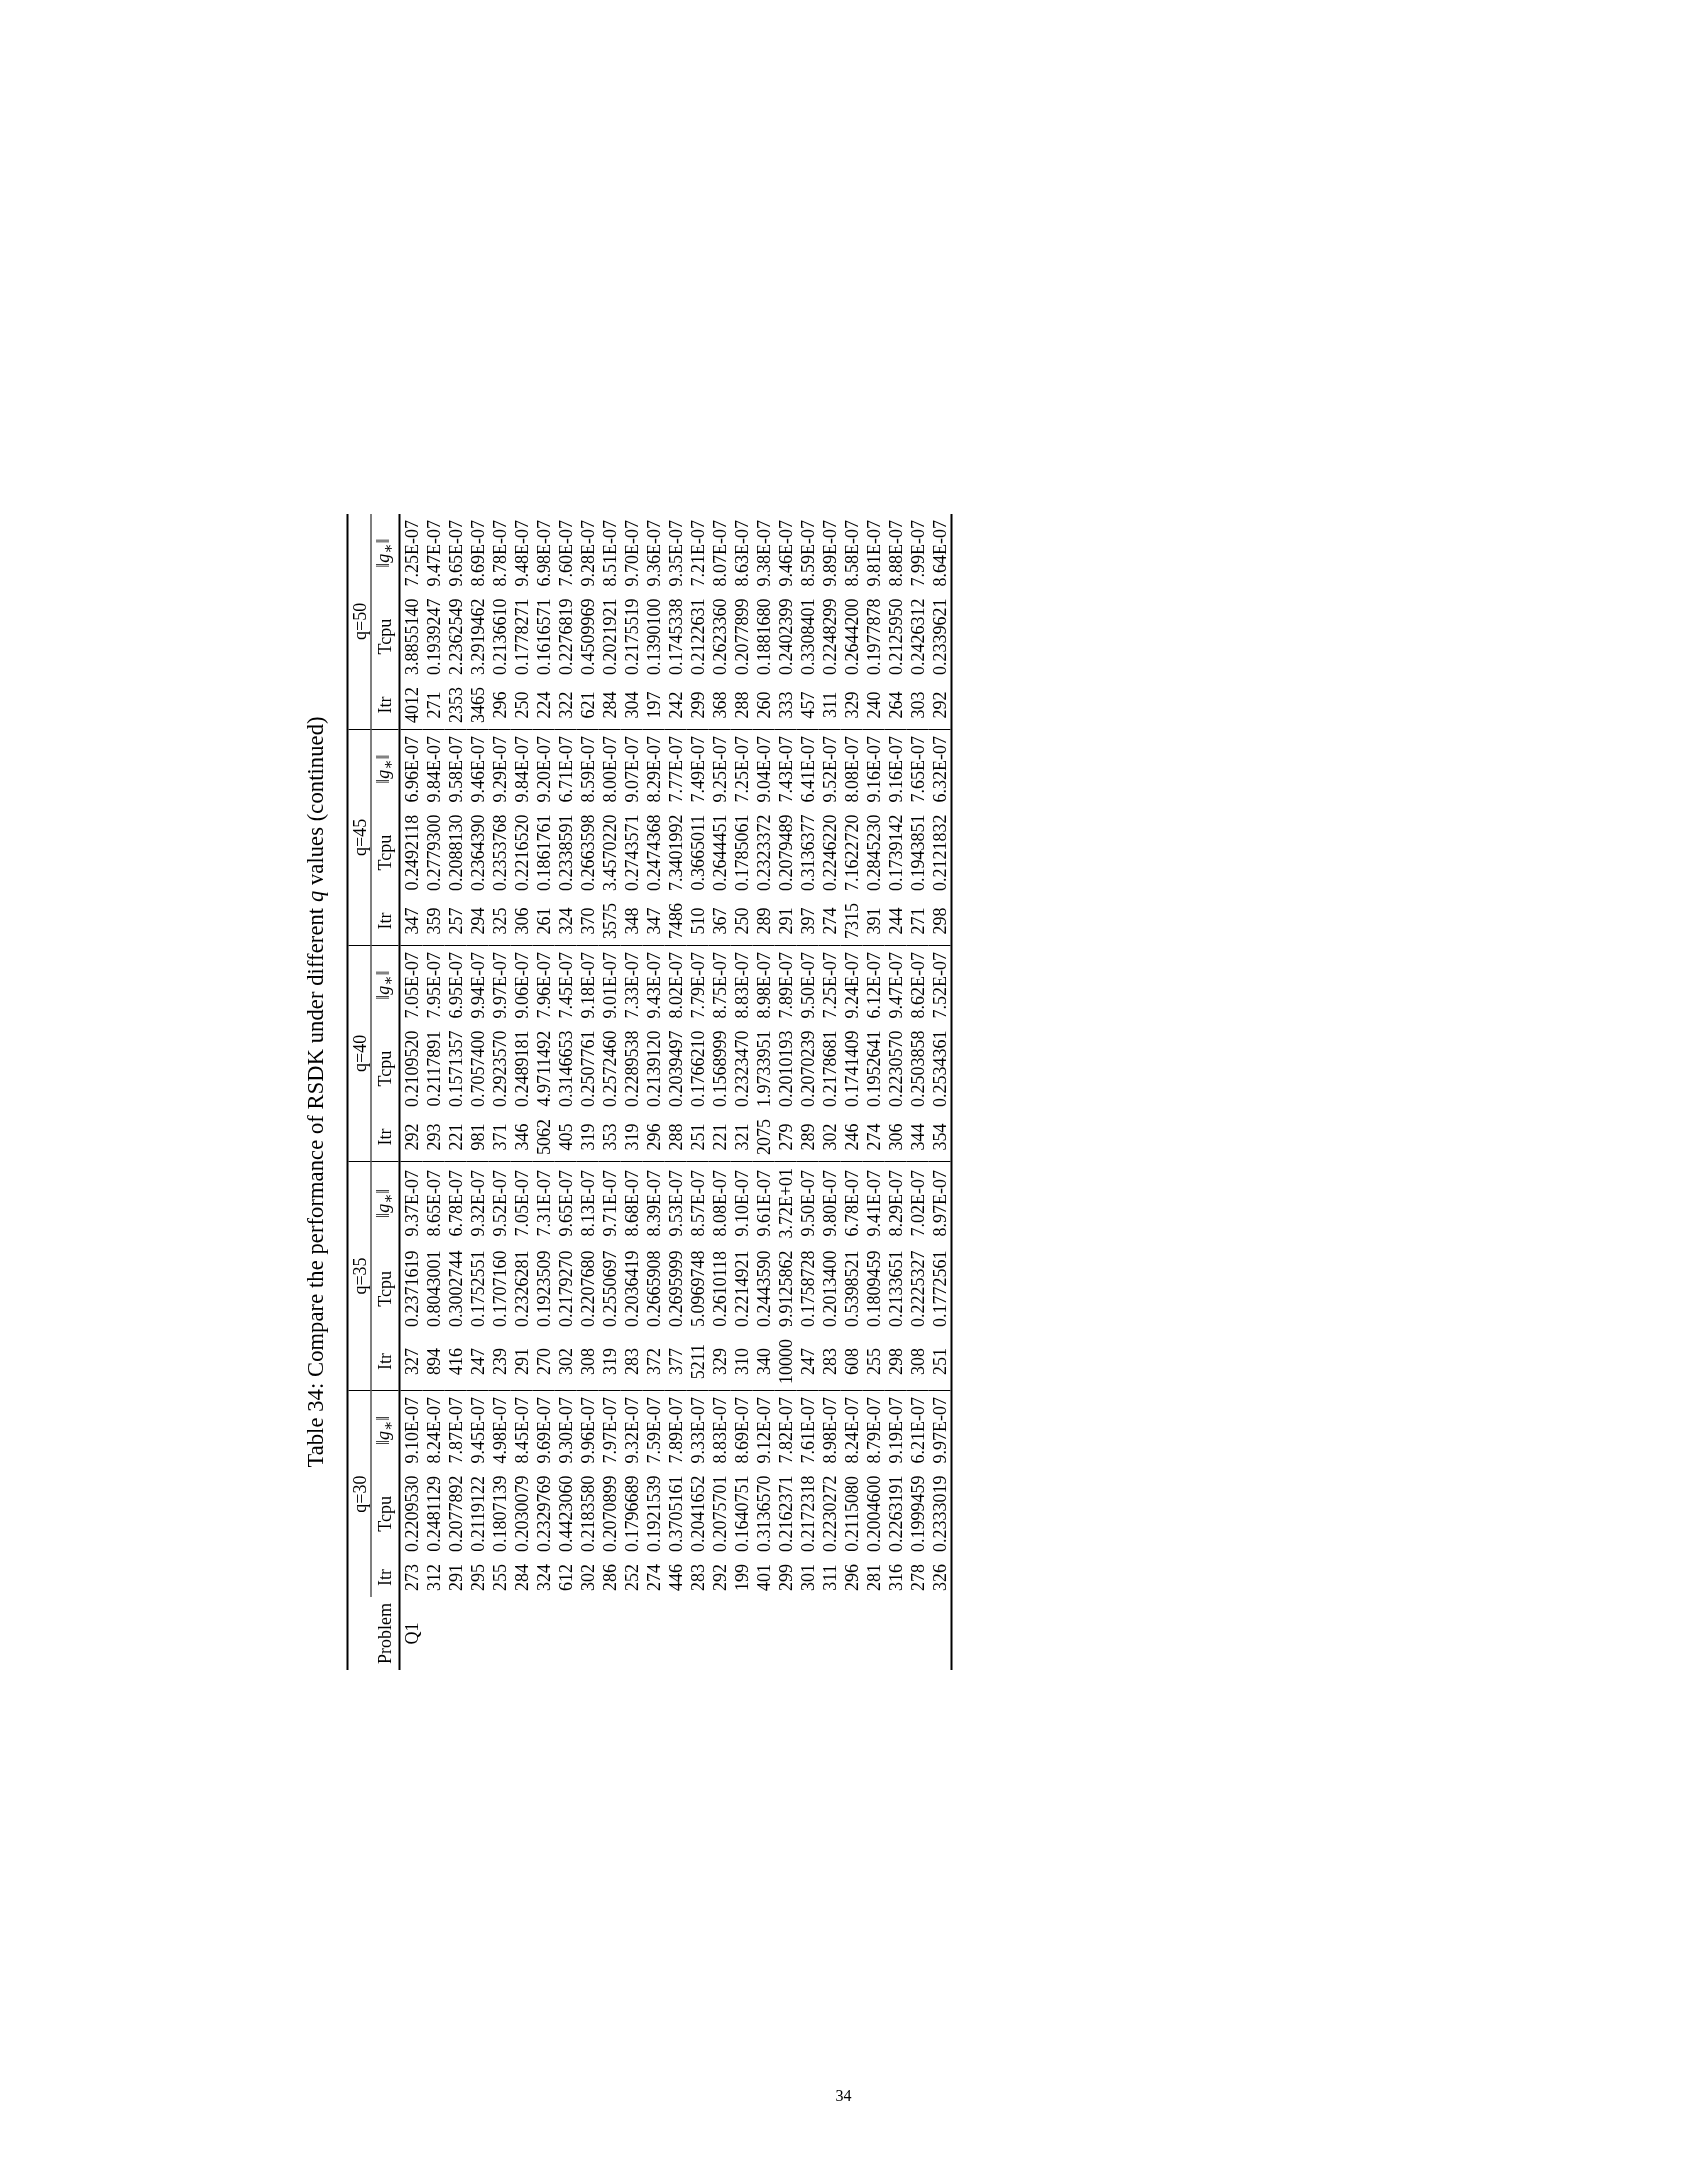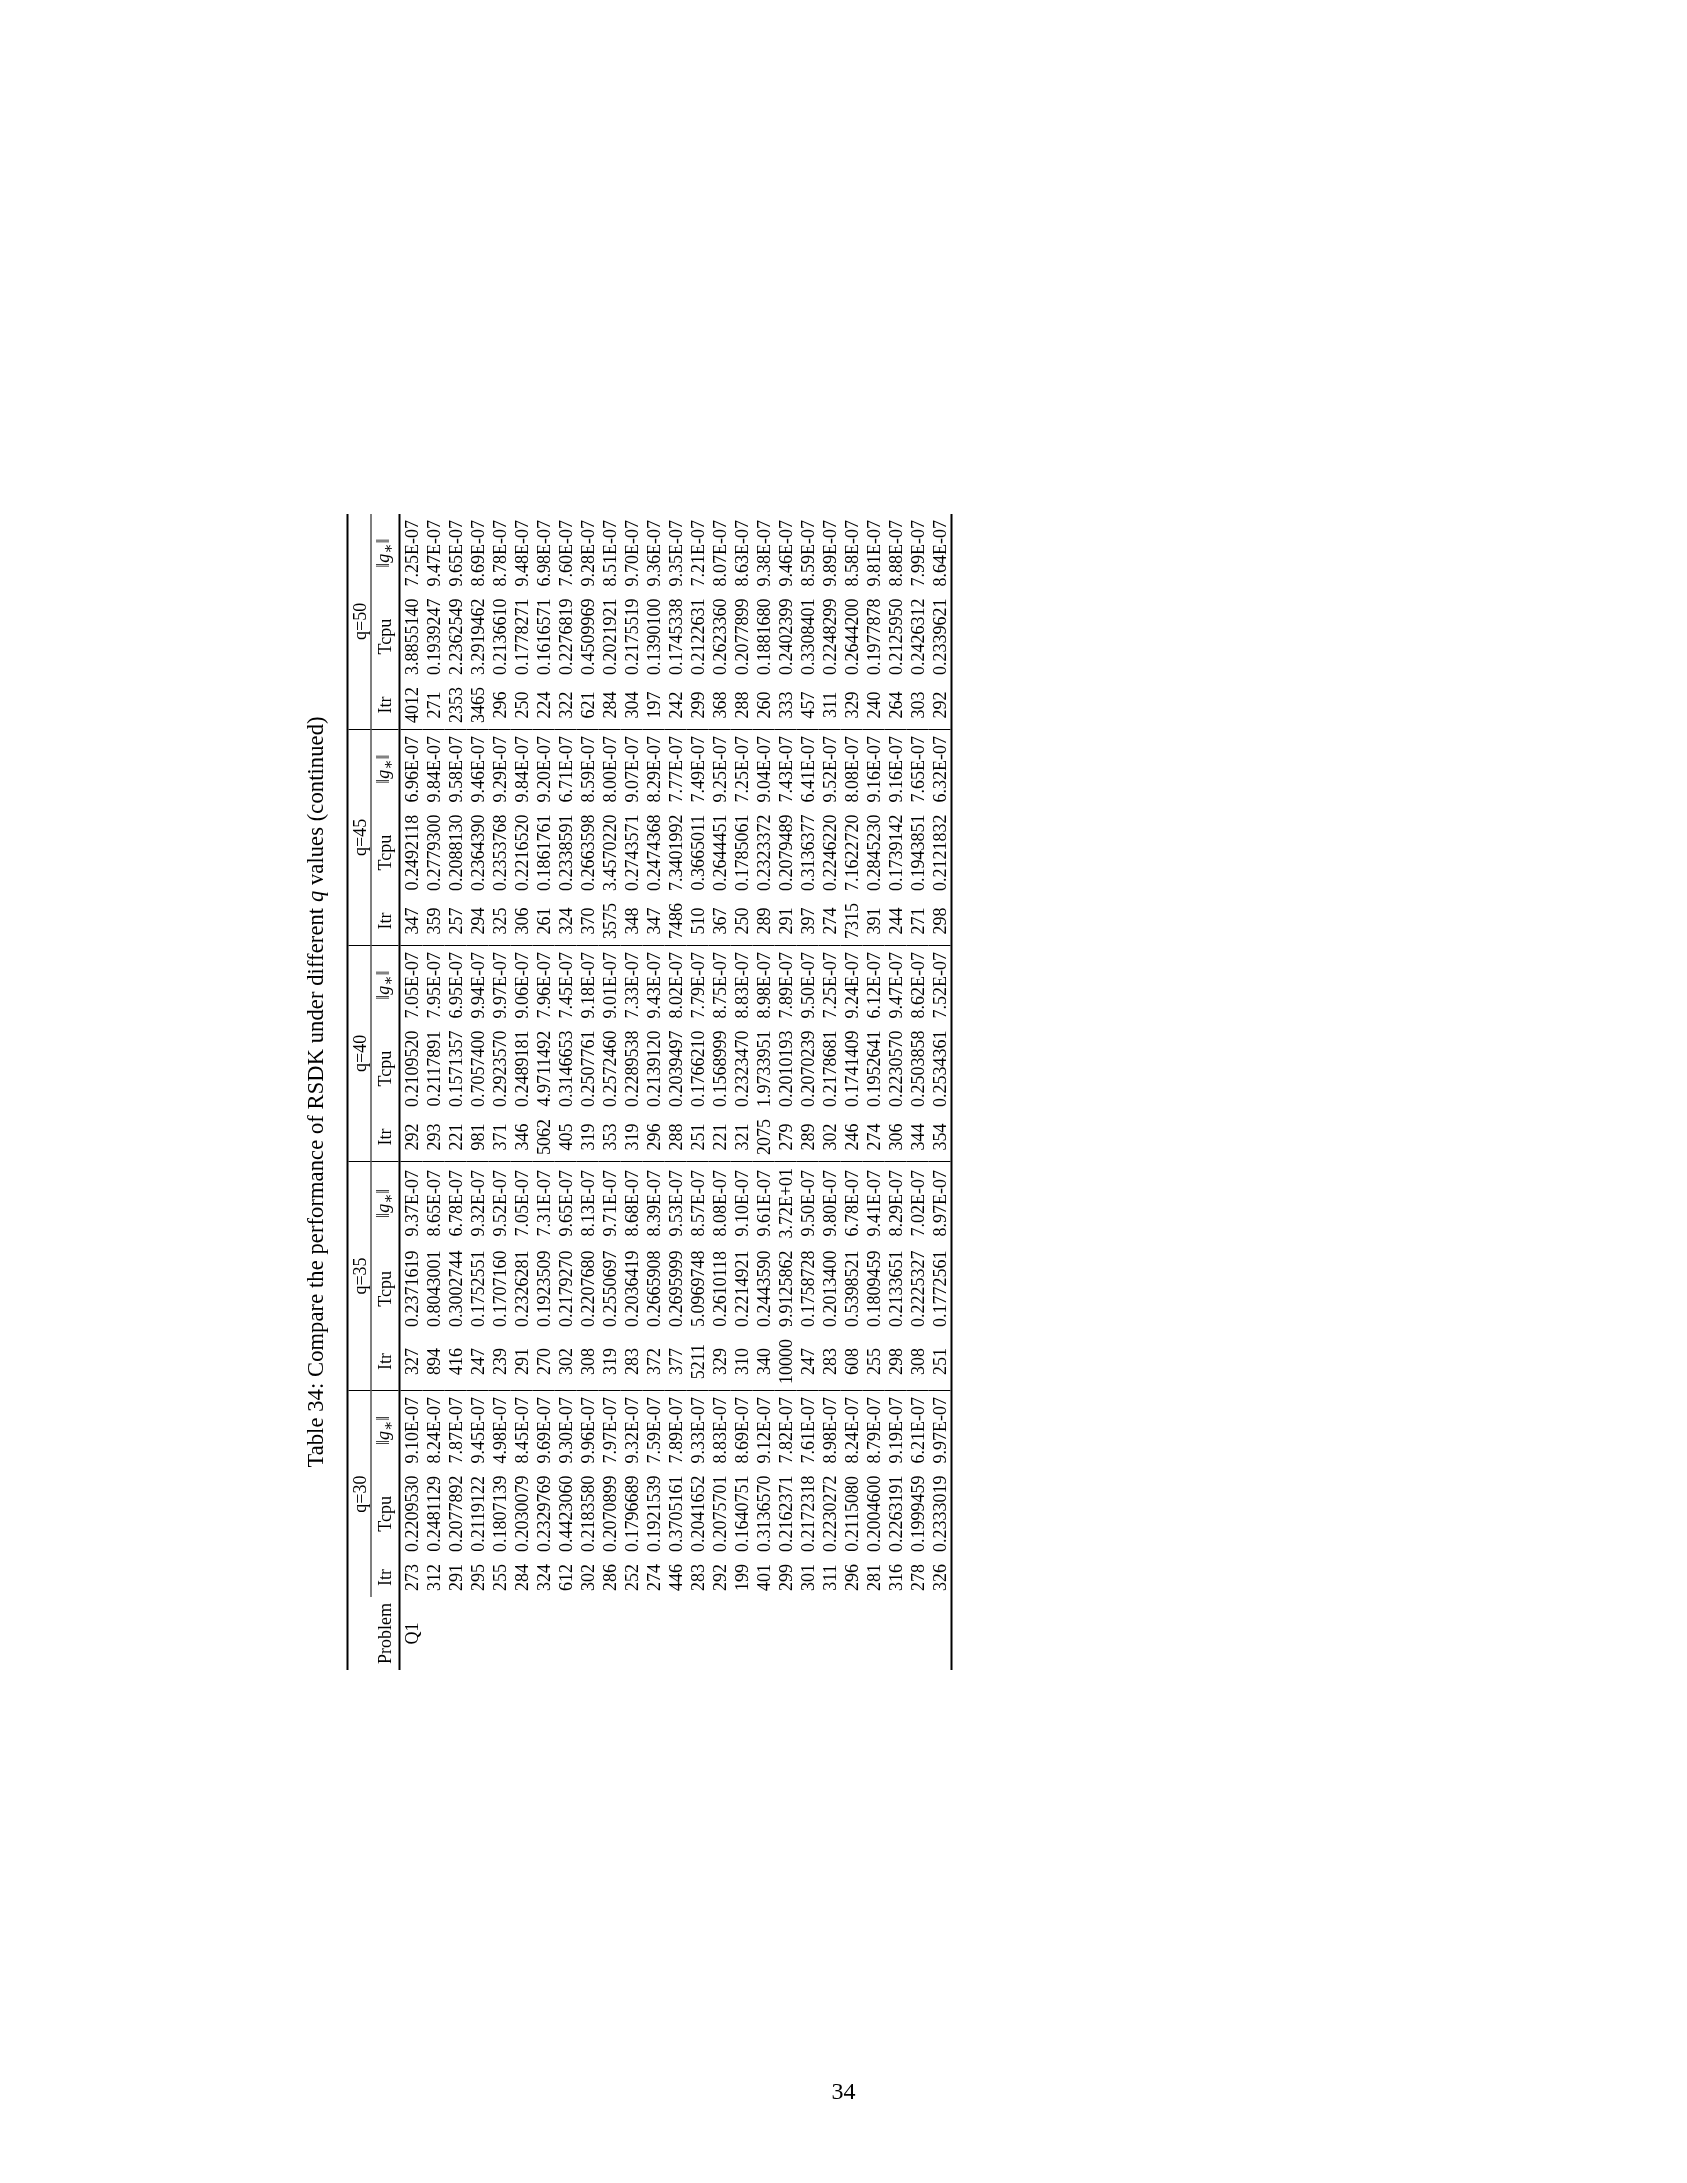--- a/index.html
+++ b/index.html
@@ -76,21 +76,21 @@
     padding-right: 12px;
   }
   .gnorm i { font-style: italic; }
 
   #page-number {
     position: absolute;
     left: 0;
     right: 0;
     bottom: 78px;
     text-align: center;
-    font-size: 24px;
+    font-size: 16px;
     font-family: "Liberation Serif", "DejaVu Serif", serif;
   }
 </style>
 </head>
 <body>
 
 <div id="rotated-page">
 
   <div id="table-caption">
     <span>Table 34: Compare the performance of RSDK under different </span><span class="ital">q</span><span> values (continued)</span>

